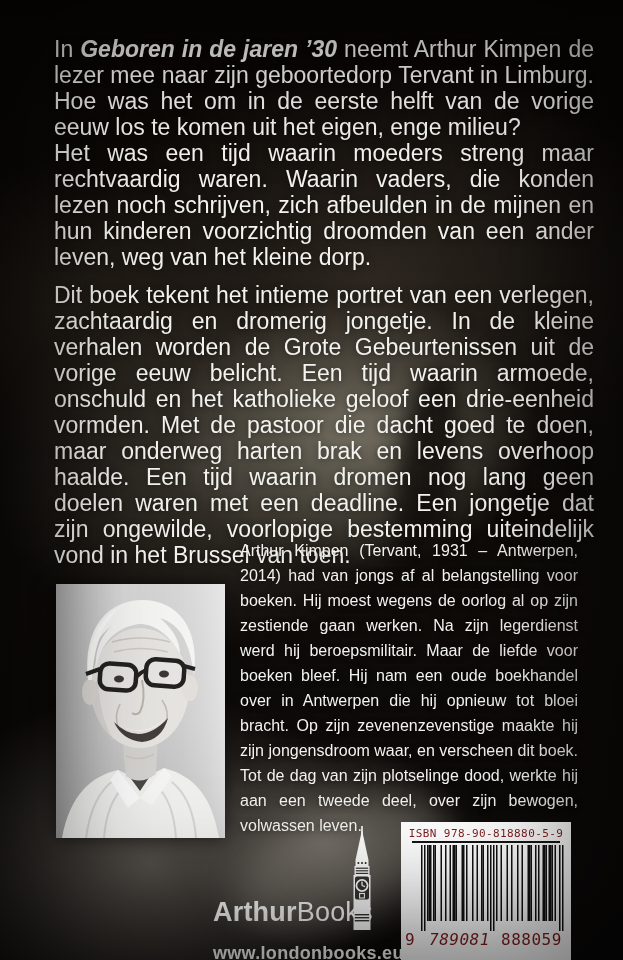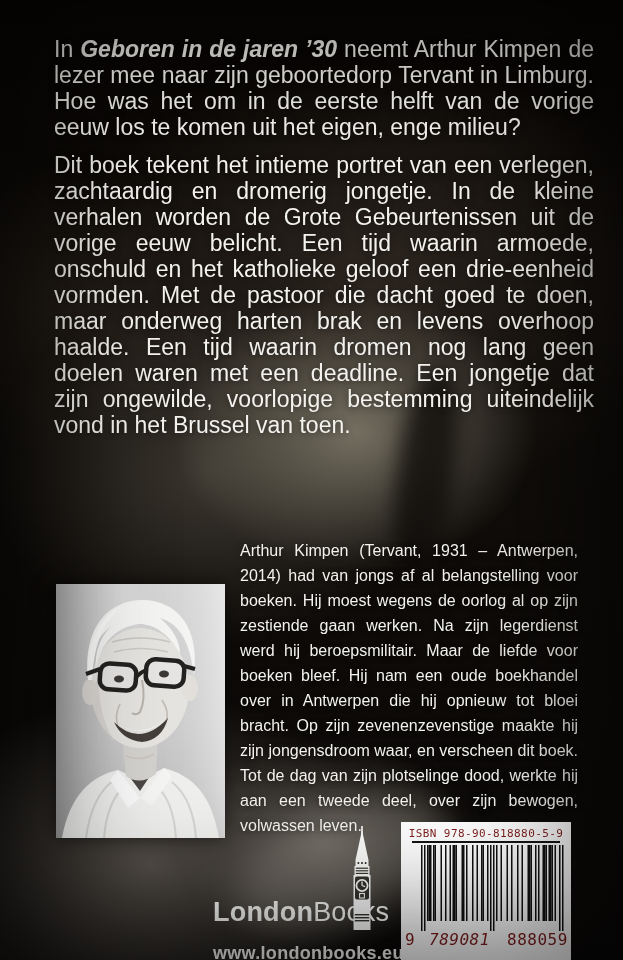--- a/index.html
+++ b/index.html
@@ -48,32 +48,33 @@
     background:#ffffff;color:#7f1d1d;}
   .isbn-label{font-family:"DejaVu Sans Mono",monospace;font-size:11px;letter-spacing:.4px;
     text-align:center;padding-top:5px;white-space:nowrap;}
   .isbn-rule{width:148px;margin:1px auto 0;border-top:2px solid #151515;}
   .bars{display:block;margin-top:2px;width:170px;height:86px;}
   .digits{position:relative;height:22px;font-family:"DejaVu Sans Mono",monospace;
     font-size:16px;letter-spacing:.5px;}
   .digits span{position:absolute;top:-1px;}
   .d-first{left:4px;}
   .d-left{left:28px;font-style:italic;}
-  .d-right{left:106px;}
+  .d-right{left:100px;}
 </style>
 </head>
 <body>
 
 <div class="cover">
 
   <div class="blob tie-shadow"></div>
   <div class="blob collar-light"></div>
 
   <div class="blurb">
     <p><span>In </span><span class="book-title">Geboren in de jaren ’30</span><span> neemt Arthur Kimpen de lezer mee naar zijn geboortedorp Tervant in Limburg. Hoe was het om in de eerste helft van de vorige eeuw los te komen uit het eigen, enge milieu?</span></p>
+    <p>Het was een tijd waarin moeders streng maar rechtvaardig waren. Waarin vaders, die konden lezen noch schrijven, zich afbeulden in de mijnen en hun kinderen voorzichtig droomden van een ander leven, weg van het kleine dorp.</p>
     <p class="gap">Dit boek tekent het intieme portret van een verlegen, zachtaardig en dromerig jongetje. In de kleine verhalen worden de Grote Gebeurtenissen uit de vorige eeuw belicht. Een tijd waarin armoede, onschuld en het katholieke geloof een drie-eenheid vormden. Met de pastoor die dacht goed te doen, maar onderweg harten brak en levens overhoop haalde. Een tijd waarin dromen nog lang geen doelen waren met een deadline. Een jongetje dat zijn ongewilde, voorlopige bestemming uiteindelijk vond in het Brussel van toen.</p>
   </div>
 
   <div class="author-row">
     <div class="photo">
       <svg viewBox="0 0 169 254" xmlns="http://www.w3.org/2000/svg">
         <defs>
           <linearGradient id="pbg" x1="0" y1="0" x2="0" y2="1">
             <stop offset="0" stop-color="#dadada"></stop>
             <stop offset="0.55" stop-color="#cecece"></stop>
@@ -118,21 +119,21 @@
         <path d="M106,116 Q114,128 110,138" stroke="#c1bcb6" stroke-width="1.6" fill="none"></path>
         <path d="M58,138 Q84,164 112,134 Q106,156 86,158 Q66,156 58,138 Z" fill="#453f3b"></path>
         <path d="M61,139 Q84,155 108,136 Q96,147 84,147 Q70,146 61,139 Z" fill="#f6f5f3"></path>
         <path d="M70,172 Q84,178 98,170" stroke="#c9c4bf" stroke-width="1.5" fill="none"></path>
       </svg>
     </div>
     <p class="bio">Arthur Kimpen (Tervant, 1931 – Antwerpen, 2014) had van jongs af al belangstelling voor boeken. Hij moest wegens de oorlog al op zijn zestiende gaan werken. Na zijn legerdienst werd hij beroepsmilitair. Maar de liefde voor boeken bleef. Hij nam een oude boekhandel over in Antwerpen die hij opnieuw tot bloei bracht. Op zijn zevenenzevenstige maakte hij zijn jongensdroom waar, en verscheen dit boek. Tot de dag van zijn plotselinge dood, werkte hij aan een tweede deel, over zijn bewogen, volwassen leven.</p>
   </div>
 
   <div class="publisher">
-    <div class="logo-line"><span class="logo-bold">London</span><span class="logo-reg">Books</span></div>
+    <div class="logo-line"><span class="logo-bold">Arthur</span><span class="logo-reg">Books</span></div>
     <div class="website">www.londonbooks.eu</div>
   </div>
 
   <svg class="tower" viewBox="0 0 26 106" xmlns="http://www.w3.org/2000/svg">
     <rect x="12.2" y="0" width="1.6" height="12" fill="#fcfcfb"></rect>
     <polygon points="13,4 19.5,34 6.5,34" fill="#fcfcfb"></polygon>
     <rect x="6.5" y="34" width="13" height="6" fill="#fcfcfb"></rect>
     <rect x="8.6" y="36" width="1.6" height="2" fill="#34332f"></rect>
     <rect x="12.2" y="36" width="1.6" height="2" fill="#34332f"></rect>
     <rect x="15.8" y="36" width="1.6" height="2" fill="#34332f"></rect>

